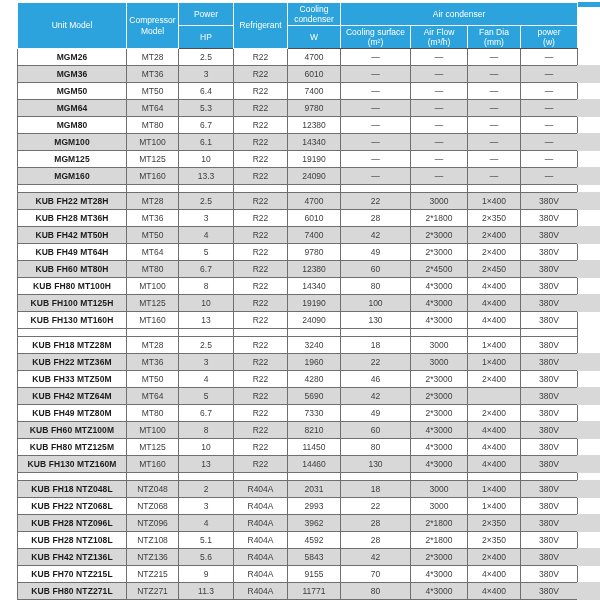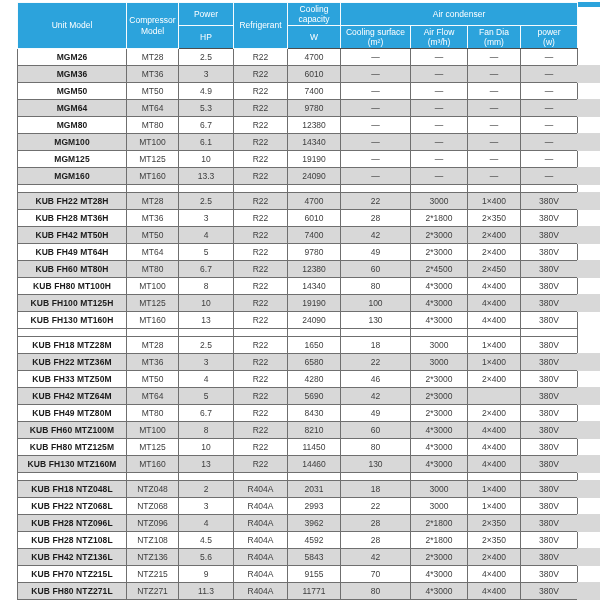--- a/index.html
+++ b/index.html
@@ -91,21 +91,21 @@
       <col style="width:57px">
     </colgroup>
     <thead>
       <tr class="top-row">
         <th rowspan="2">Unit Model</th>
         <th rowspan="2">Compressor
 Model</th>
         <th>Power</th>
         <th rowspan="2">Refrigerant</th>
         <th>Cooling
-capacity</th>
+condenser</th>
         <th colspan="4">Air condenser</th>
       </tr>
       <tr class="sub-row">
         <th>HP</th>
         <th>W</th>
         <th>Cooling surface
 (m²)</th>
         <th>Air Flow
 (m³/h)</th>
         <th>Fan Dia
@@ -133,21 +133,21 @@
           <td>R22</td>
           <td>6010</td>
           <td>—</td>
           <td>—</td>
           <td>—</td>
           <td>—</td>
         </tr>
         <tr class="w">
           <td class="model">MGM50</td>
           <td>MT50</td>
-          <td>4.9</td>
+          <td>6.4</td>
           <td>R22</td>
           <td>7400</td>
           <td>—</td>
           <td>—</td>
           <td>—</td>
           <td>—</td>
         </tr>
         <tr class="g">
           <td class="model">MGM64</td>
           <td>MT64</td>
@@ -311,32 +311,32 @@
           <td></td>
           <td></td>
           <td></td>
           <td></td>
         </tr>
         <tr class="w">
           <td class="model">KUB FH18 MTZ28M</td>
           <td>MT28</td>
           <td>2.5</td>
           <td>R22</td>
-          <td>1650</td>
+          <td>3240</td>
           <td>18</td>
           <td>3000</td>
           <td>1×400</td>
           <td>380V</td>
         </tr>
         <tr class="g">
           <td class="model">KUB FH22 MTZ36M</td>
           <td>MT36</td>
           <td>3</td>
           <td>R22</td>
-          <td>6580</td>
+          <td>1960</td>
           <td>22</td>
           <td>3000</td>
           <td>1×400</td>
           <td>380V</td>
         </tr>
         <tr class="w">
           <td class="model">KUB FH33 MTZ50M</td>
           <td>MT50</td>
           <td>4</td>
           <td>R22</td>
@@ -355,21 +355,21 @@
           <td>42</td>
           <td>2*3000</td>
           <td></td>
           <td>380V</td>
         </tr>
         <tr class="w">
           <td class="model">KUB FH49 MTZ80M</td>
           <td>MT80</td>
           <td>6.7</td>
           <td>R22</td>
-          <td>8430</td>
+          <td>7330</td>
           <td>49</td>
           <td>2*3000</td>
           <td>2×400</td>
           <td>380V</td>
         </tr>
         <tr class="g">
           <td class="model">KUB FH60 MTZ100M</td>
           <td>MT100</td>
           <td>8</td>
           <td>R22</td>
@@ -441,21 +441,21 @@
           <td>R404A</td>
           <td>3962</td>
           <td>28</td>
           <td>2*1800</td>
           <td>2×350</td>
           <td>380V</td>
         </tr>
         <tr class="w">
           <td class="model">KUB FH28 NTZ108L</td>
           <td>NTZ108</td>
-          <td>4.5</td>
+          <td>5.1</td>
           <td>R404A</td>
           <td>4592</td>
           <td>28</td>
           <td>2*1800</td>
           <td>2×350</td>
           <td>380V</td>
         </tr>
         <tr class="g">
           <td class="model">KUB FH42 NTZ136L</td>
           <td>NTZ136</td>

